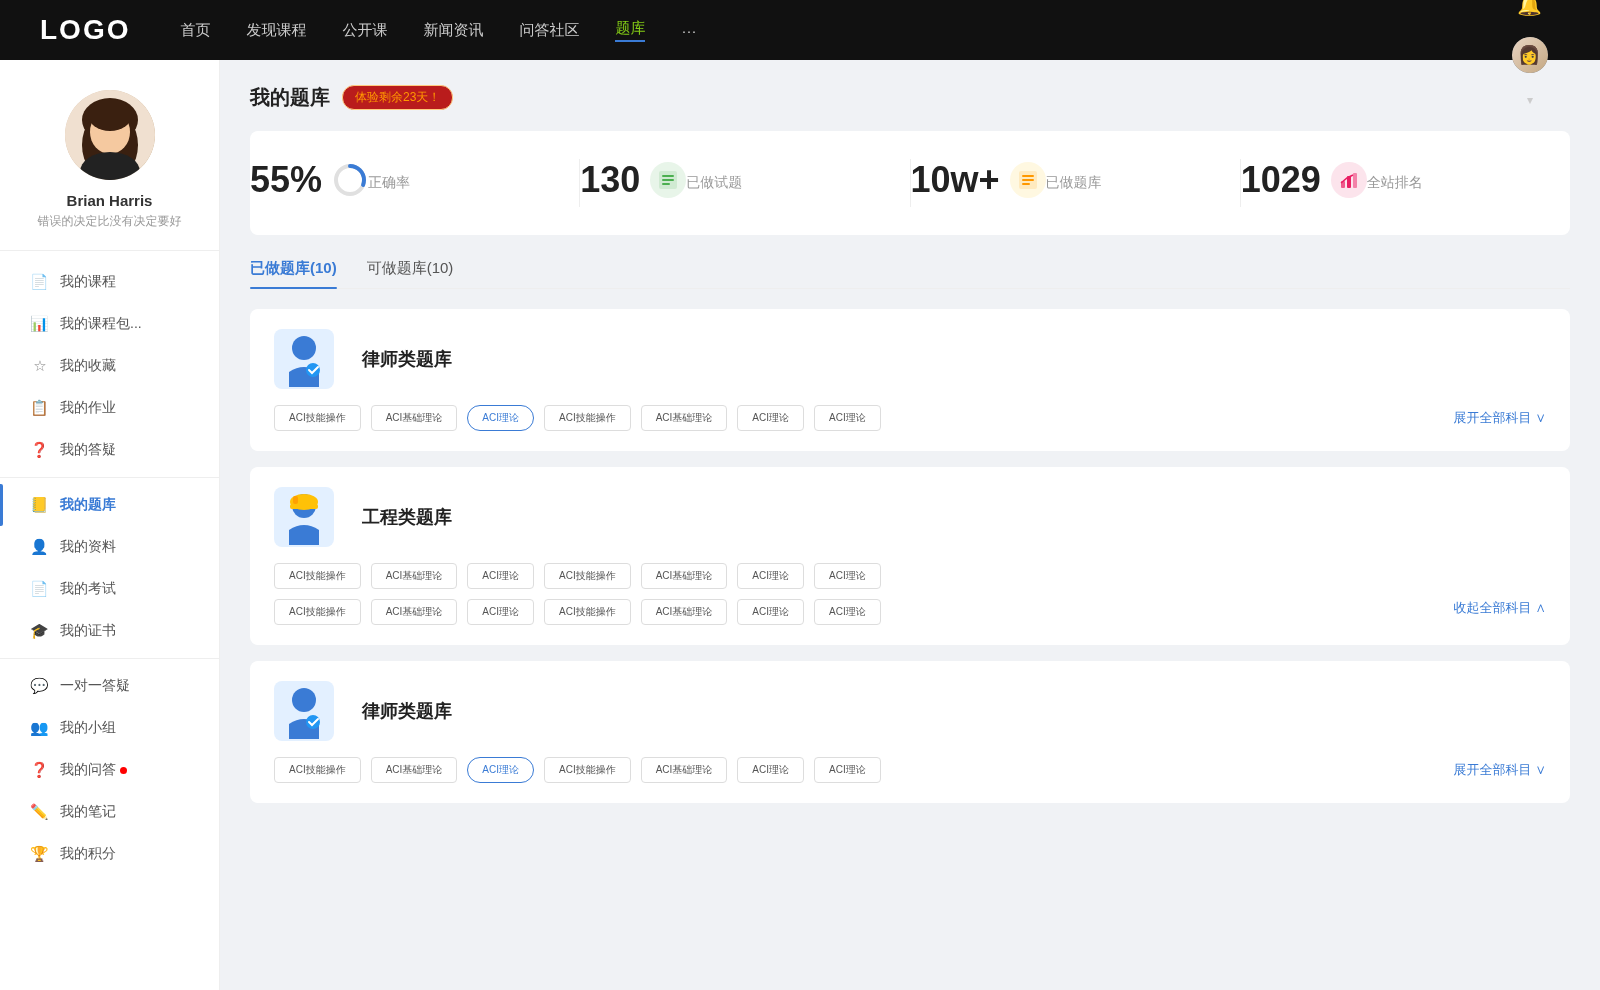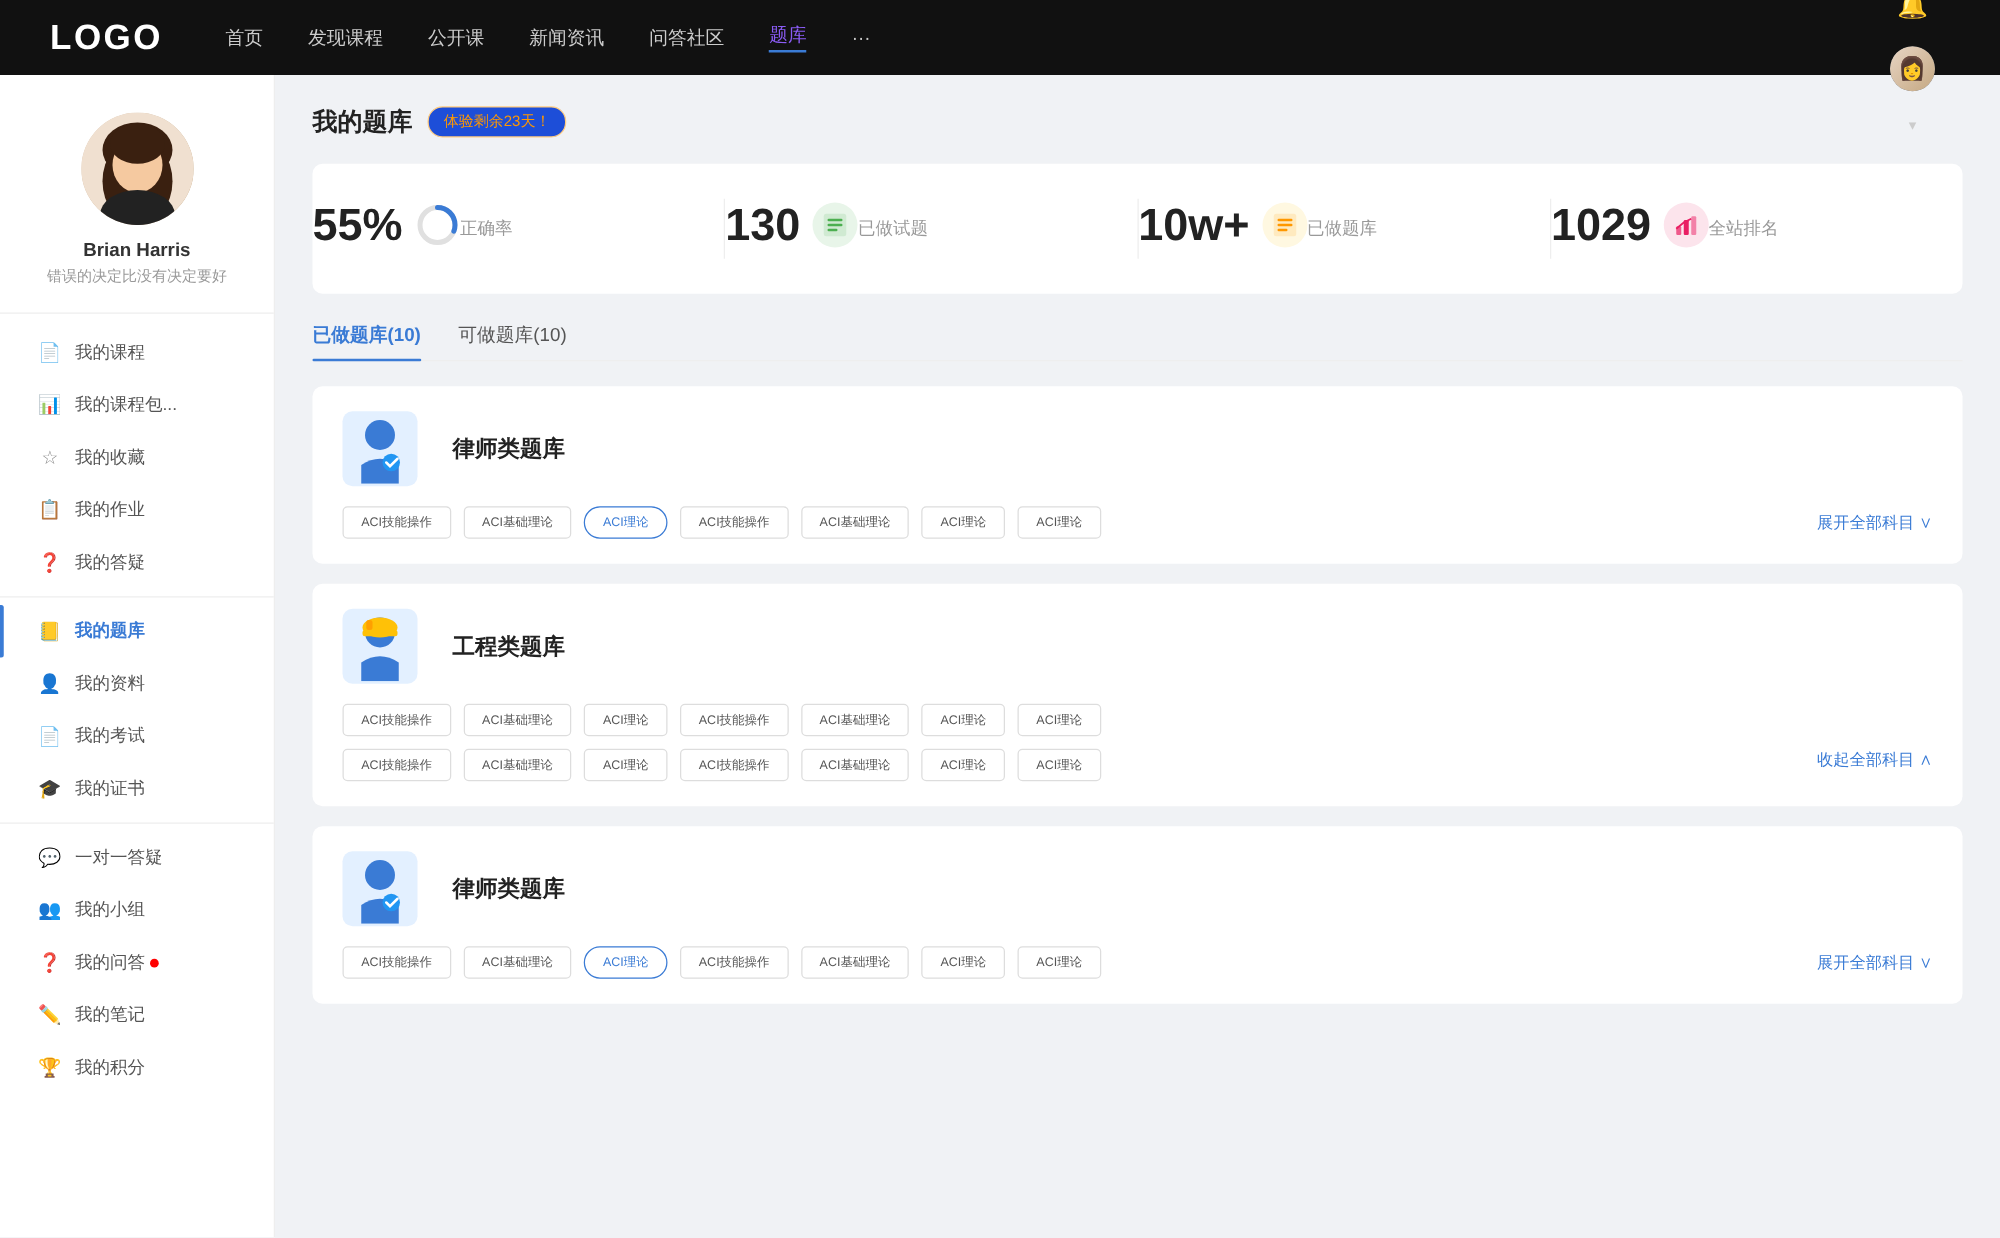--- a/index.html
+++ b/index.html
@@ -27,21 +27,21 @@
       gap: 36px;
       flex: 1;
     }
     .navbar-nav a {
       color: #ccc;
       text-decoration: none;
       font-size: 15px;
       cursor: pointer;
     }
     .navbar-nav a.active {
-      color: #8b5cf6;
+      color: #84cc16;
       border-bottom: 2px solid #3a7bd5;
       padding-bottom: 2px;
     }
     .navbar-right {
       display: flex;
       align-items: center;
       gap: 20px;
       flex-direction: column;
     }
     .navbar-app-btn {
@@ -188,21 +188,21 @@
       align-items: center;
       margin-bottom: 20px;
       gap: 12px;
     }
     .page-title {
       font-size: 20px;
       font-weight: 600;
       color: #222;
     }
     .trial-badge {
-      background: #1d4ed8;
+      background: #b91c1c;
       color: #ff9800;
       border: 1px solid #ffcc80;
       border-radius: 12px;
       padding: 3px 12px;
       font-size: 12px;
     }
 
     
     .stats-row {
       display: flex;

